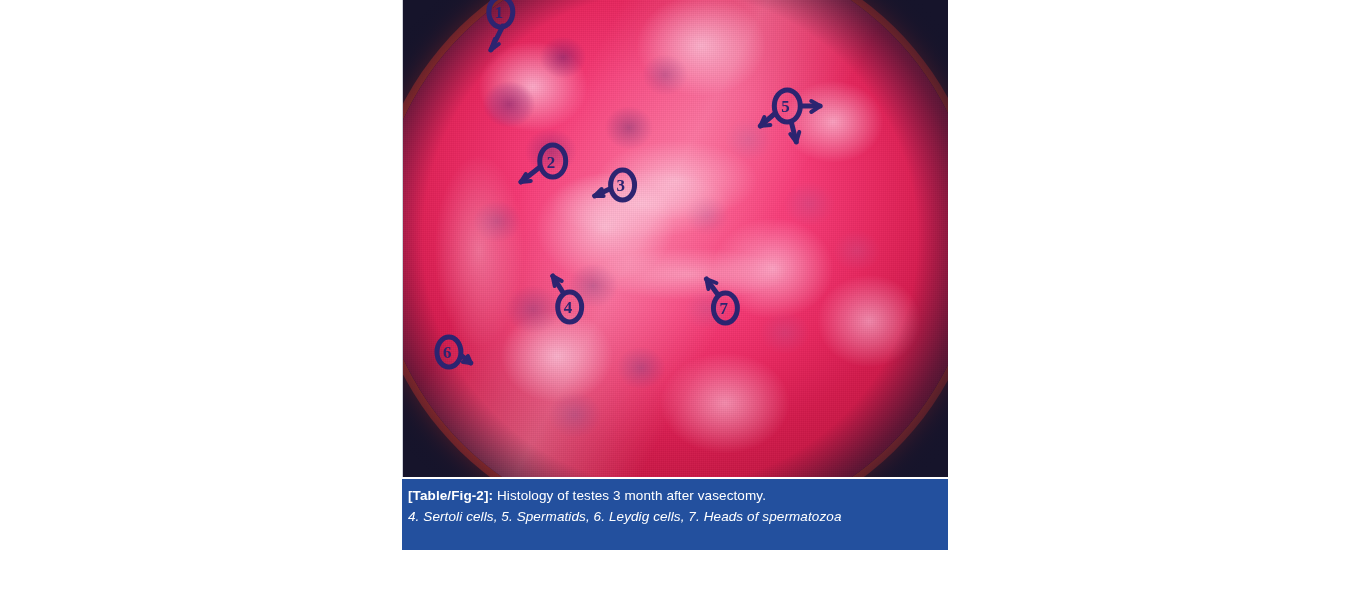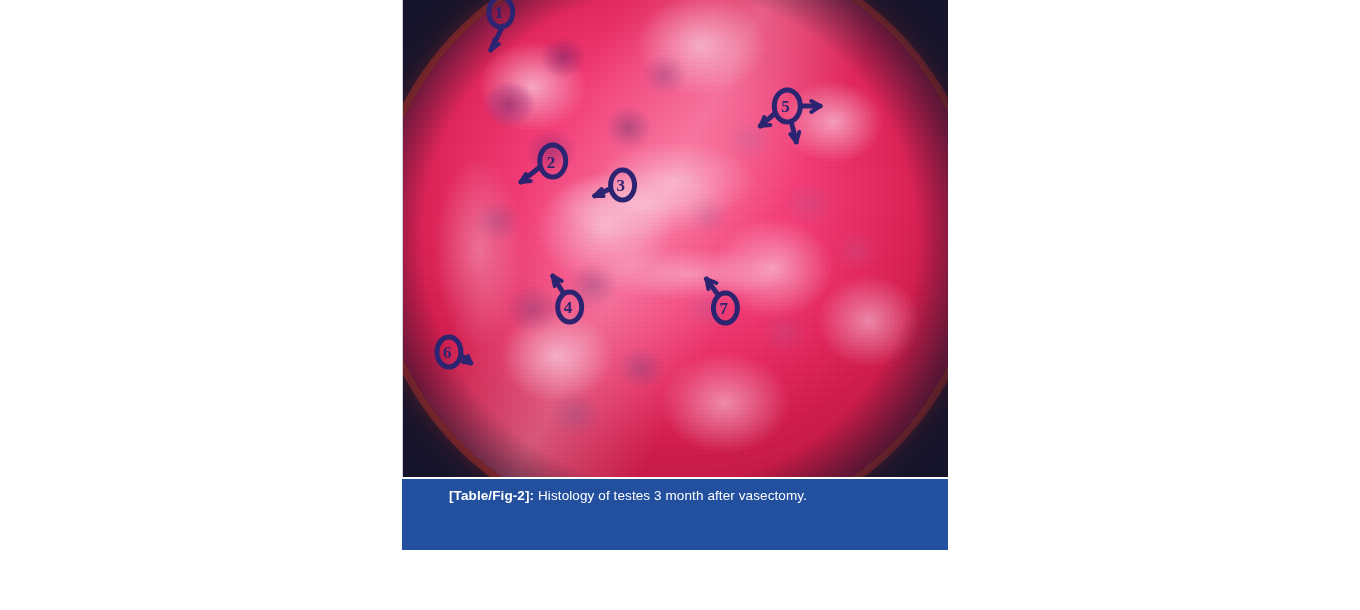--- a/index.html
+++ b/index.html
@@ -163,21 +163,20 @@
     box-sizing: border-box;
     padding: 6px 0 0 6px;
     color: #ffffff;
   }
 
   .cap-line {
     font-size: 13.5px;
     line-height: 21px;
     letter-spacing: 0.1px;
     white-space: nowrap;
-    margin-left: 41px;
   }
   .cap-line.title { font-weight: normal; }
   .cap-line.title .tag { font-weight: bold; }
   .cap-line.legend { font-style: italic; }
 </style>
 </head>
 <body>
 
 <div id="page">
 
@@ -252,15 +251,16 @@
 
         </svg>
       </div>
     </div>
   </div>
 
   <div class="caption">
     <div class="cap-line title">
       <span class="tag">[Table/Fig-2]:</span><span> Histology of testes 3 month after vasectomy.</span>
     </div>
+    <div class="cap-line legend">4. Sertoli cells, 5. Spermatids, 6. Leydig cells, 7. Heads of spermatozoa</div>
   </div>
 
 </div>
 
 </body></html>

